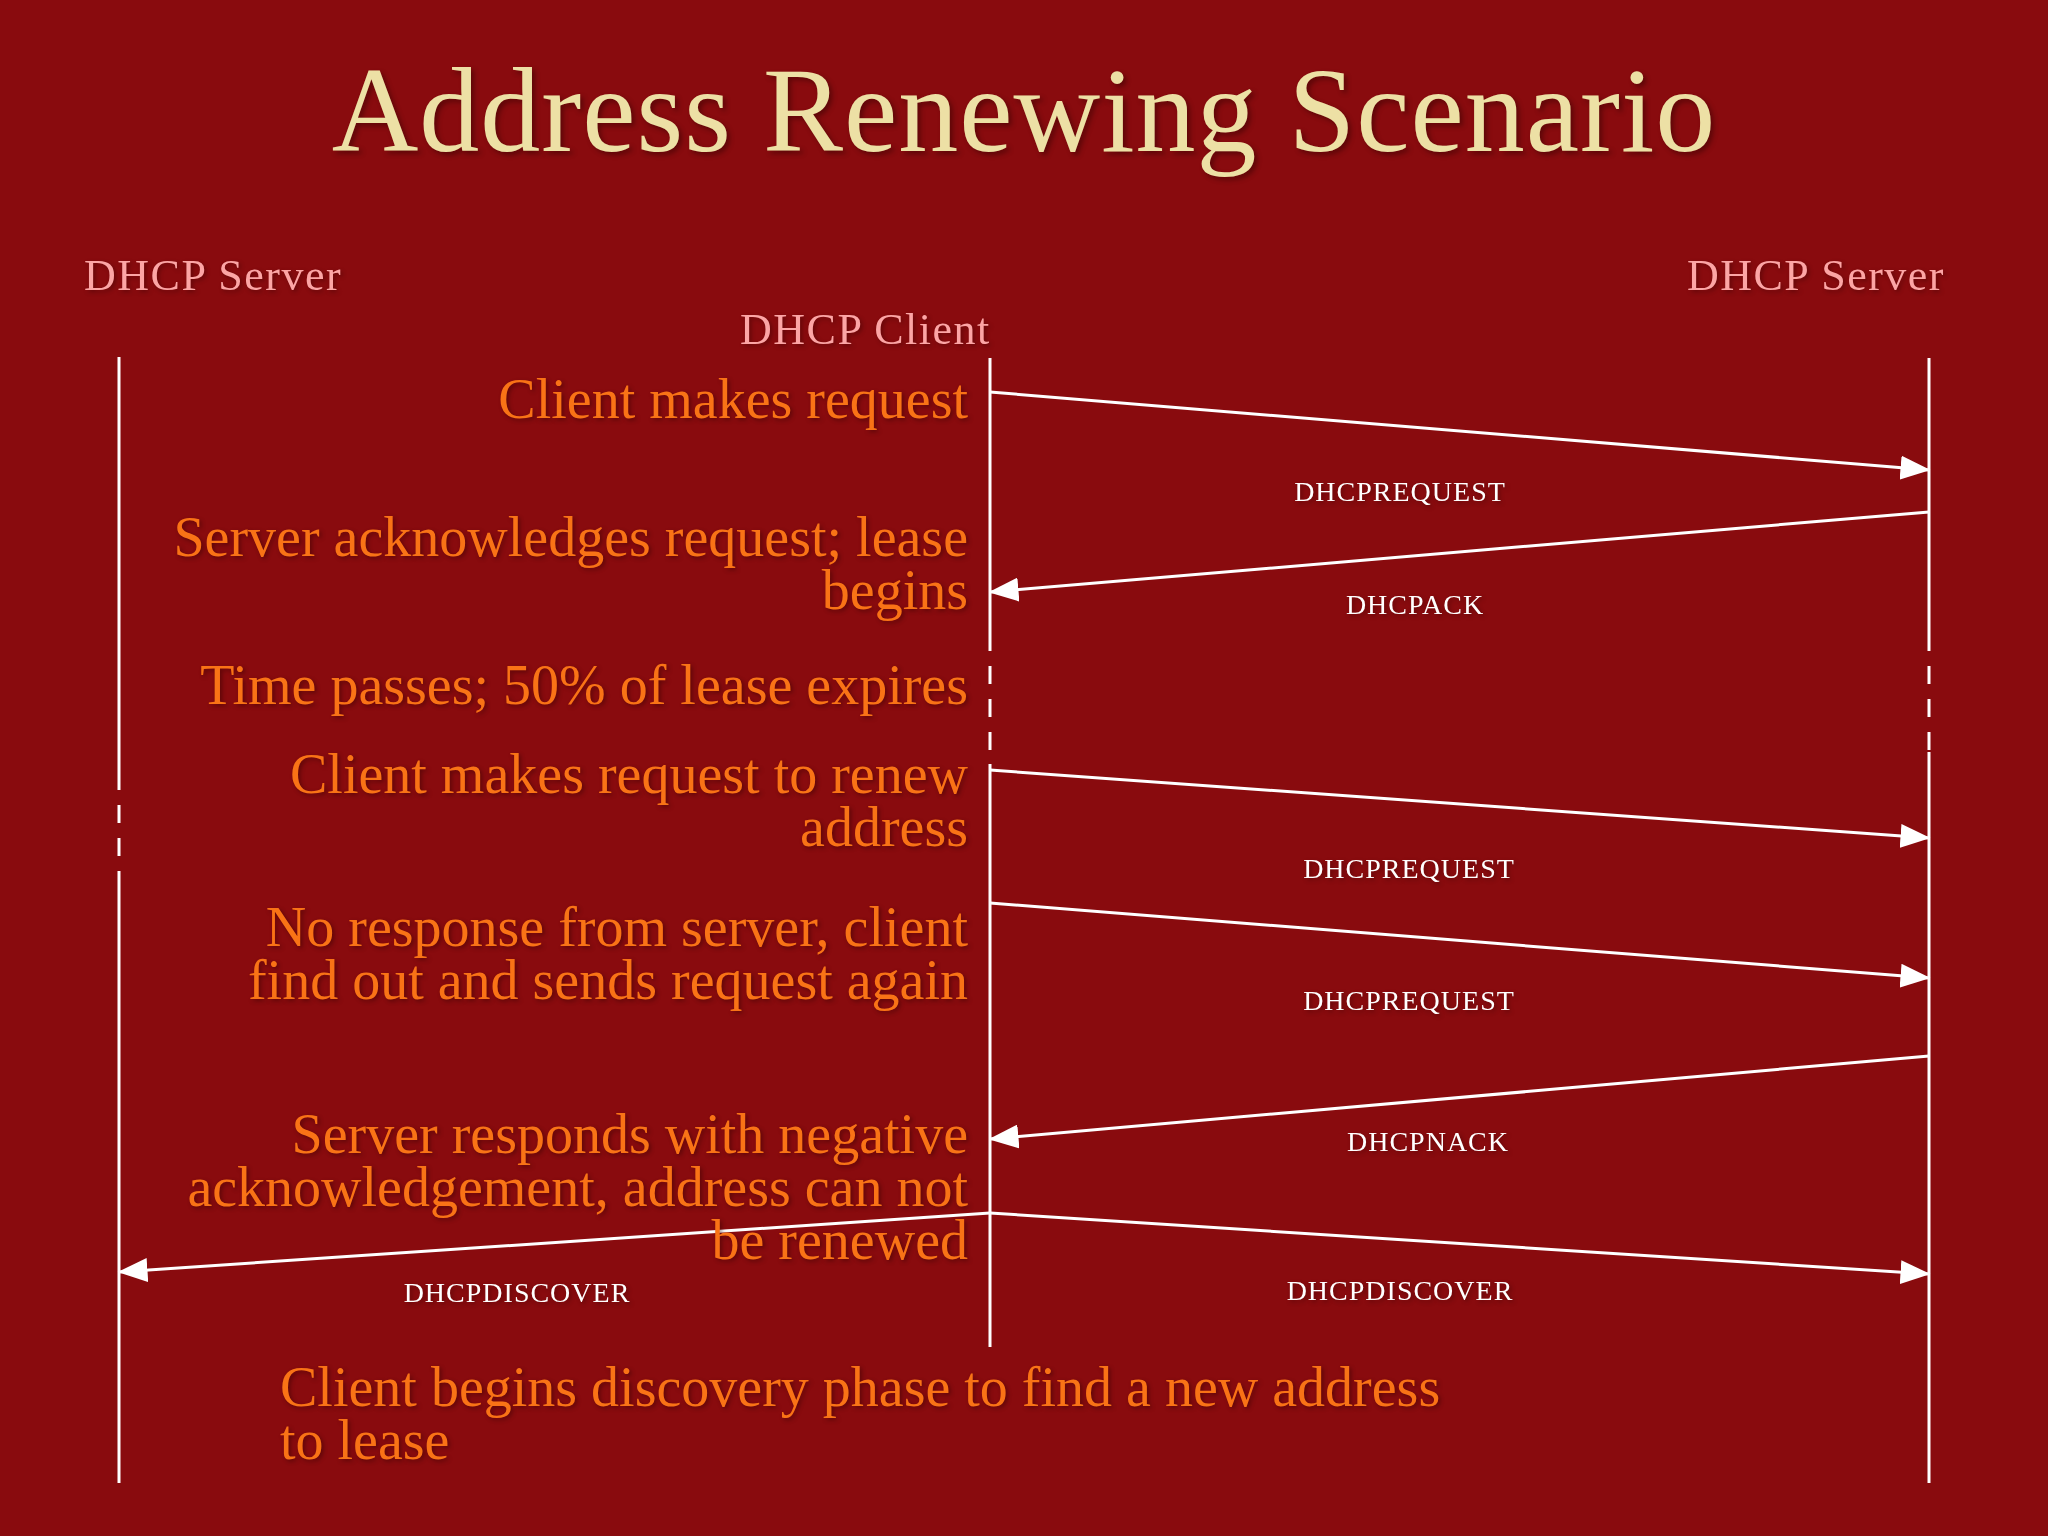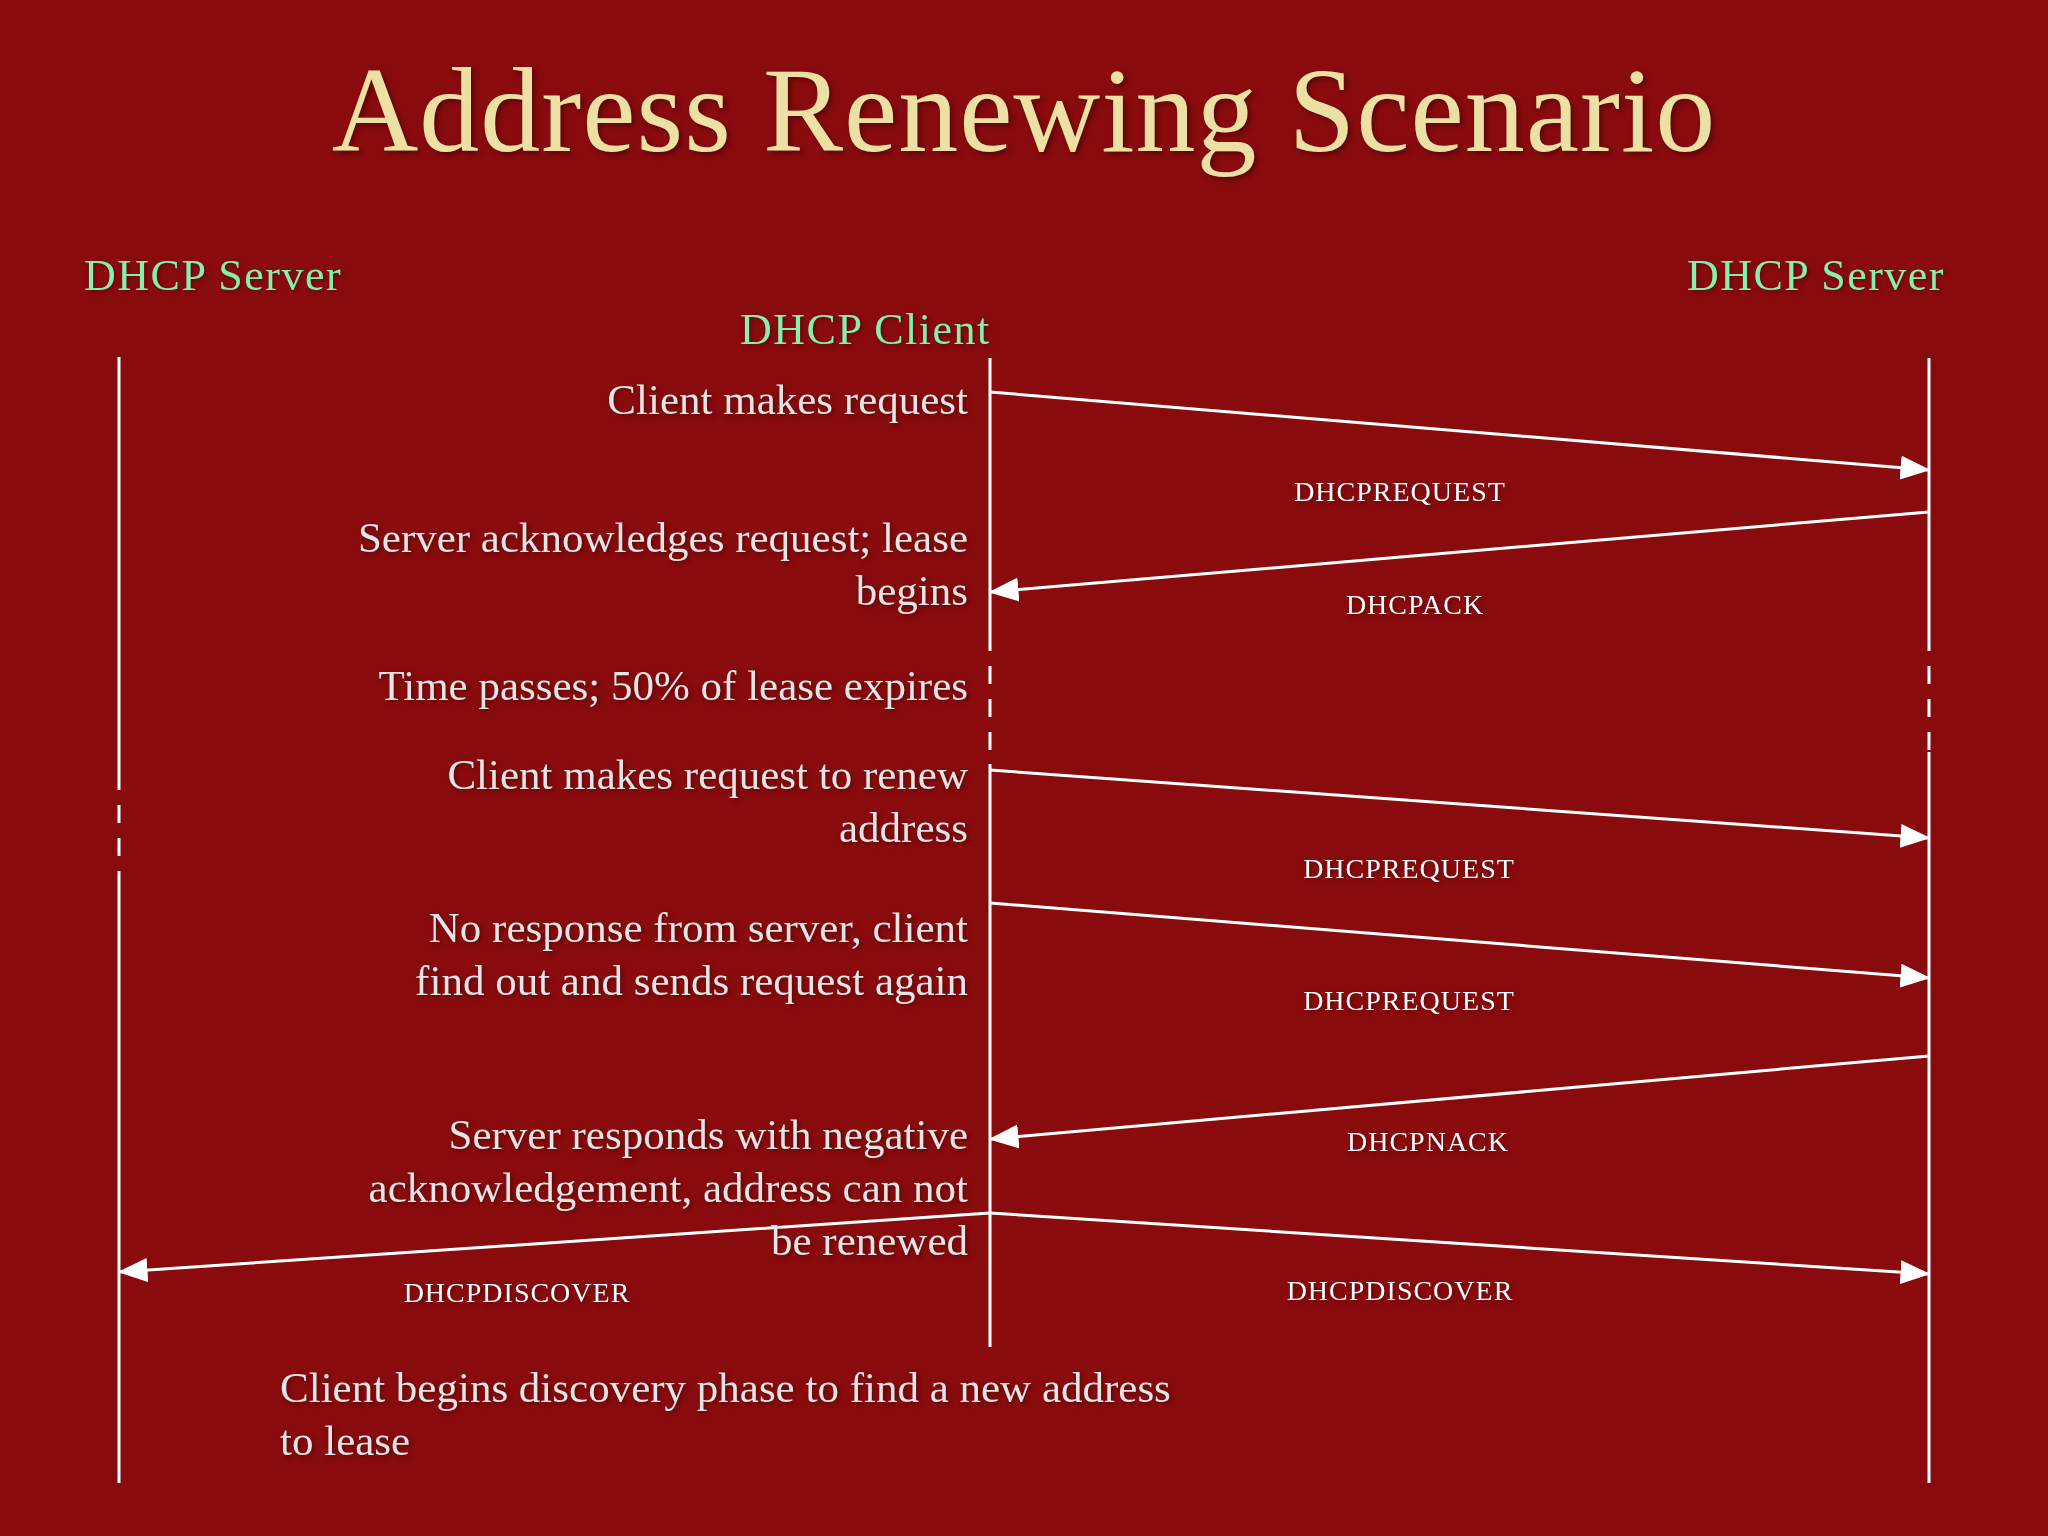--- a/index.html
+++ b/index.html
@@ -8,34 +8,34 @@
     background:#890B0E;
     font-family:Liberation Serif, serif;
   }
   .title{
     position:absolute;left:0;right:0;top:42px;
     text-align:center;font-size:120px;font-weight:400;
     color:#EDE0A5;letter-spacing:1px;
     text-shadow:3px 3px 5px rgba(40,0,0,0.45);
   }
   .actor{
-    position:absolute;color:#86efac;font-size:44px;letter-spacing:1.5px;
+    position:absolute;color:#fca5a5;font-size:44px;letter-spacing:1.5px;
     text-shadow:2px 2px 4px rgba(40,0,0,0.4);white-space:nowrap;
   }
   .actor-left{left:84px;top:250px;}
   .actor-client{left:740px;width:500px;top:304px;text-align:left;}
   .actor-right{right:103px;top:250px;text-align:right;}
   .diagram-svg{position:absolute;left:0;top:0;width:2048px;height:1536px;}
   .msg{
     position:absolute;color:#FFFFFF;font-size:28px;line-height:48px;
     letter-spacing:1px;text-align:center;white-space:nowrap;
     text-shadow:2px 2px 4px rgba(40,0,0,0.4);
   }
   .note{
-    position:absolute;color:#e5e5e5;font-size:43px;line-height:53px;
+    position:absolute;color:#f97316;font-size:56px;line-height:53px;
     text-align:right;white-space:nowrap;
     text-shadow:2px 2px 4px rgba(40,0,0,0.45);
   }
   .note-right{right:1080px;}
   .note-center{left:280px;width:1400px;text-align:left;}
   .n0{top:373px;} .n1{top:511px;} .n2{top:659px;}
   .n3{top:748px;} .n4{top:901px;} .n5{top:1108px;}
   .n6{top:1361px;}
   .m0{left:1150px;width:500px;top:468px;}
   .m1{left:1165px;width:500px;top:581px;}

